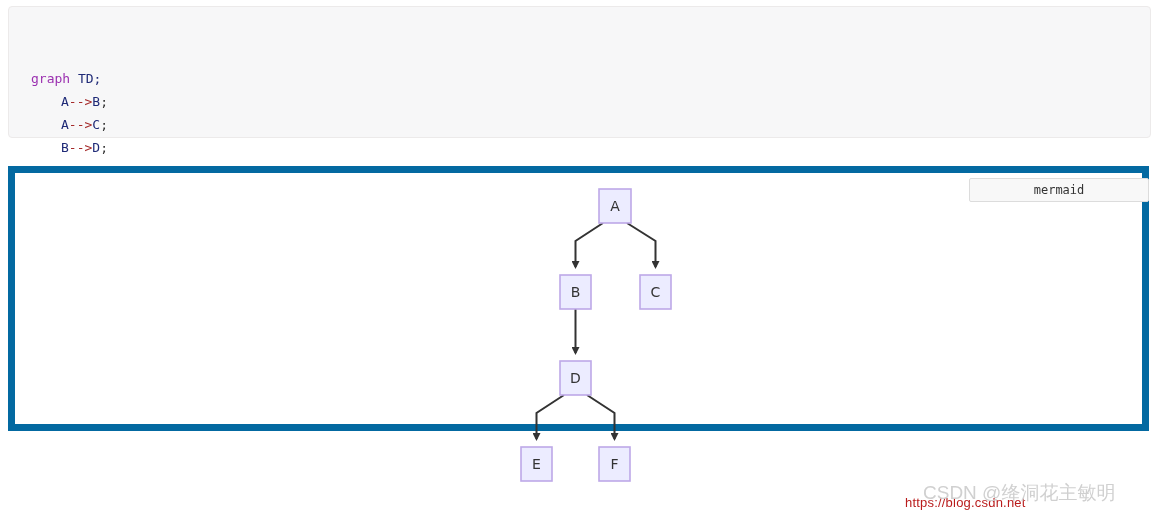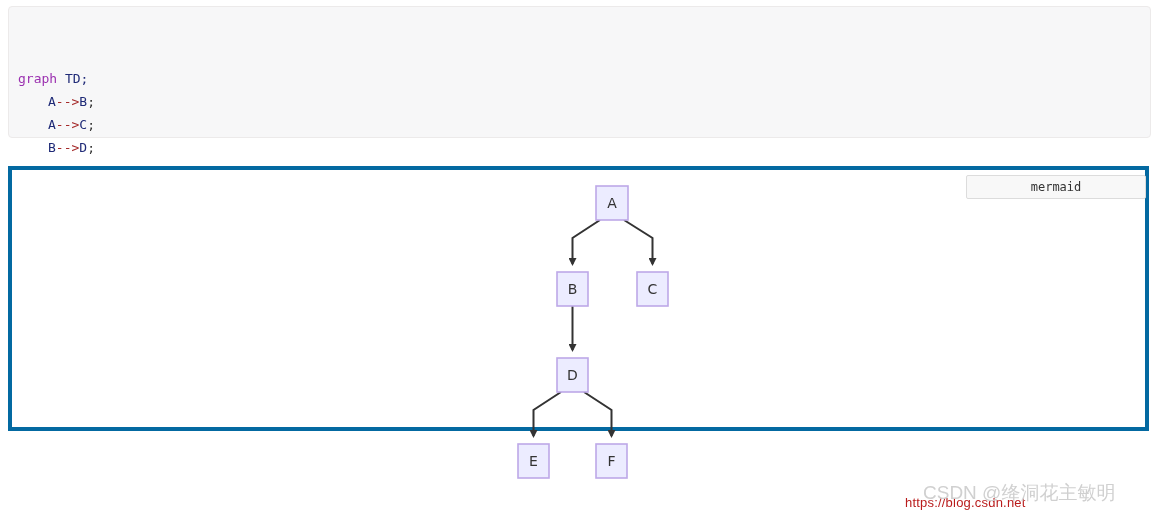--- a/index.html
+++ b/index.html
@@ -19,21 +19,21 @@
   .code-block {
     position: absolute;
     left: 8px;
     top: 6px;
     width: 1143px;
     height: 132px;
     box-sizing: border-box;
     background: #f7f7f8;
     border: 1px solid #eceaea;
     border-radius: 4px;
-    padding: 14px 0 14px 9px;
+    padding: 14px 0 14px 22px;
     font-family: "DejaVu Sans Mono", "Liberation Mono", monospace;
     font-size: 13px;
     line-height: 23px;
     white-space: pre;
   }
   .code-line { height: 23px; }
   .tok-kw   { color: #9b30b0; }
   .tok-id   { color: #1f2a77; }
   .tok-arrow{ color: #a52a2a; }
   .tok-punc { color: #333333; }
@@ -41,21 +41,21 @@
 
   
   .diagram-box {
     position: absolute;
     left: 8px;
     top: 166px;
     width: 1141px;
     height: 265px;
     box-sizing: border-box;
     background: #ffffff;
-    border: 4px solid #0369a1;
+    border: 7px solid #0369a1;
   }
 
   
   .mermaid-chip {
     position: absolute;
     left: 954px;
     top: 5px;
     width: 180px;
     height: 24px;
     box-sizing: border-box;

